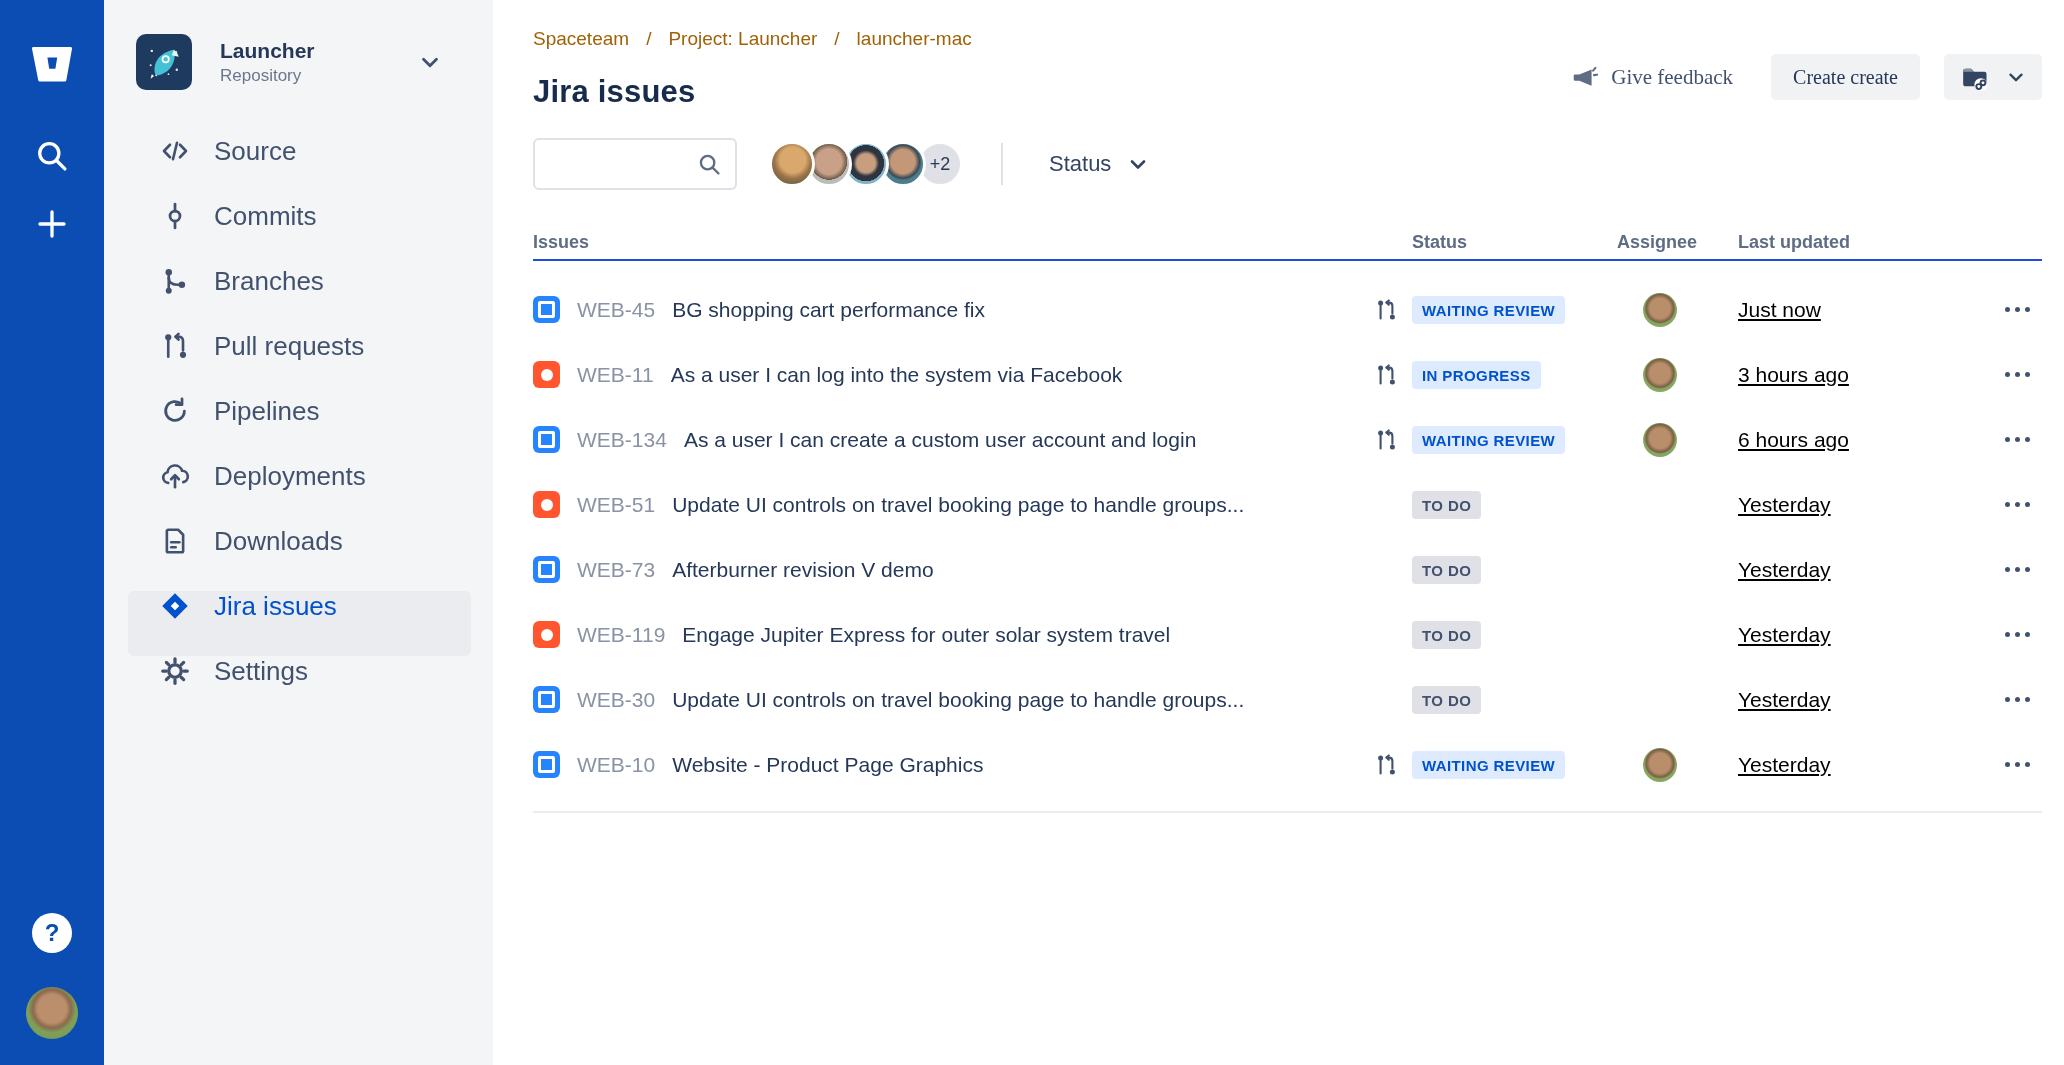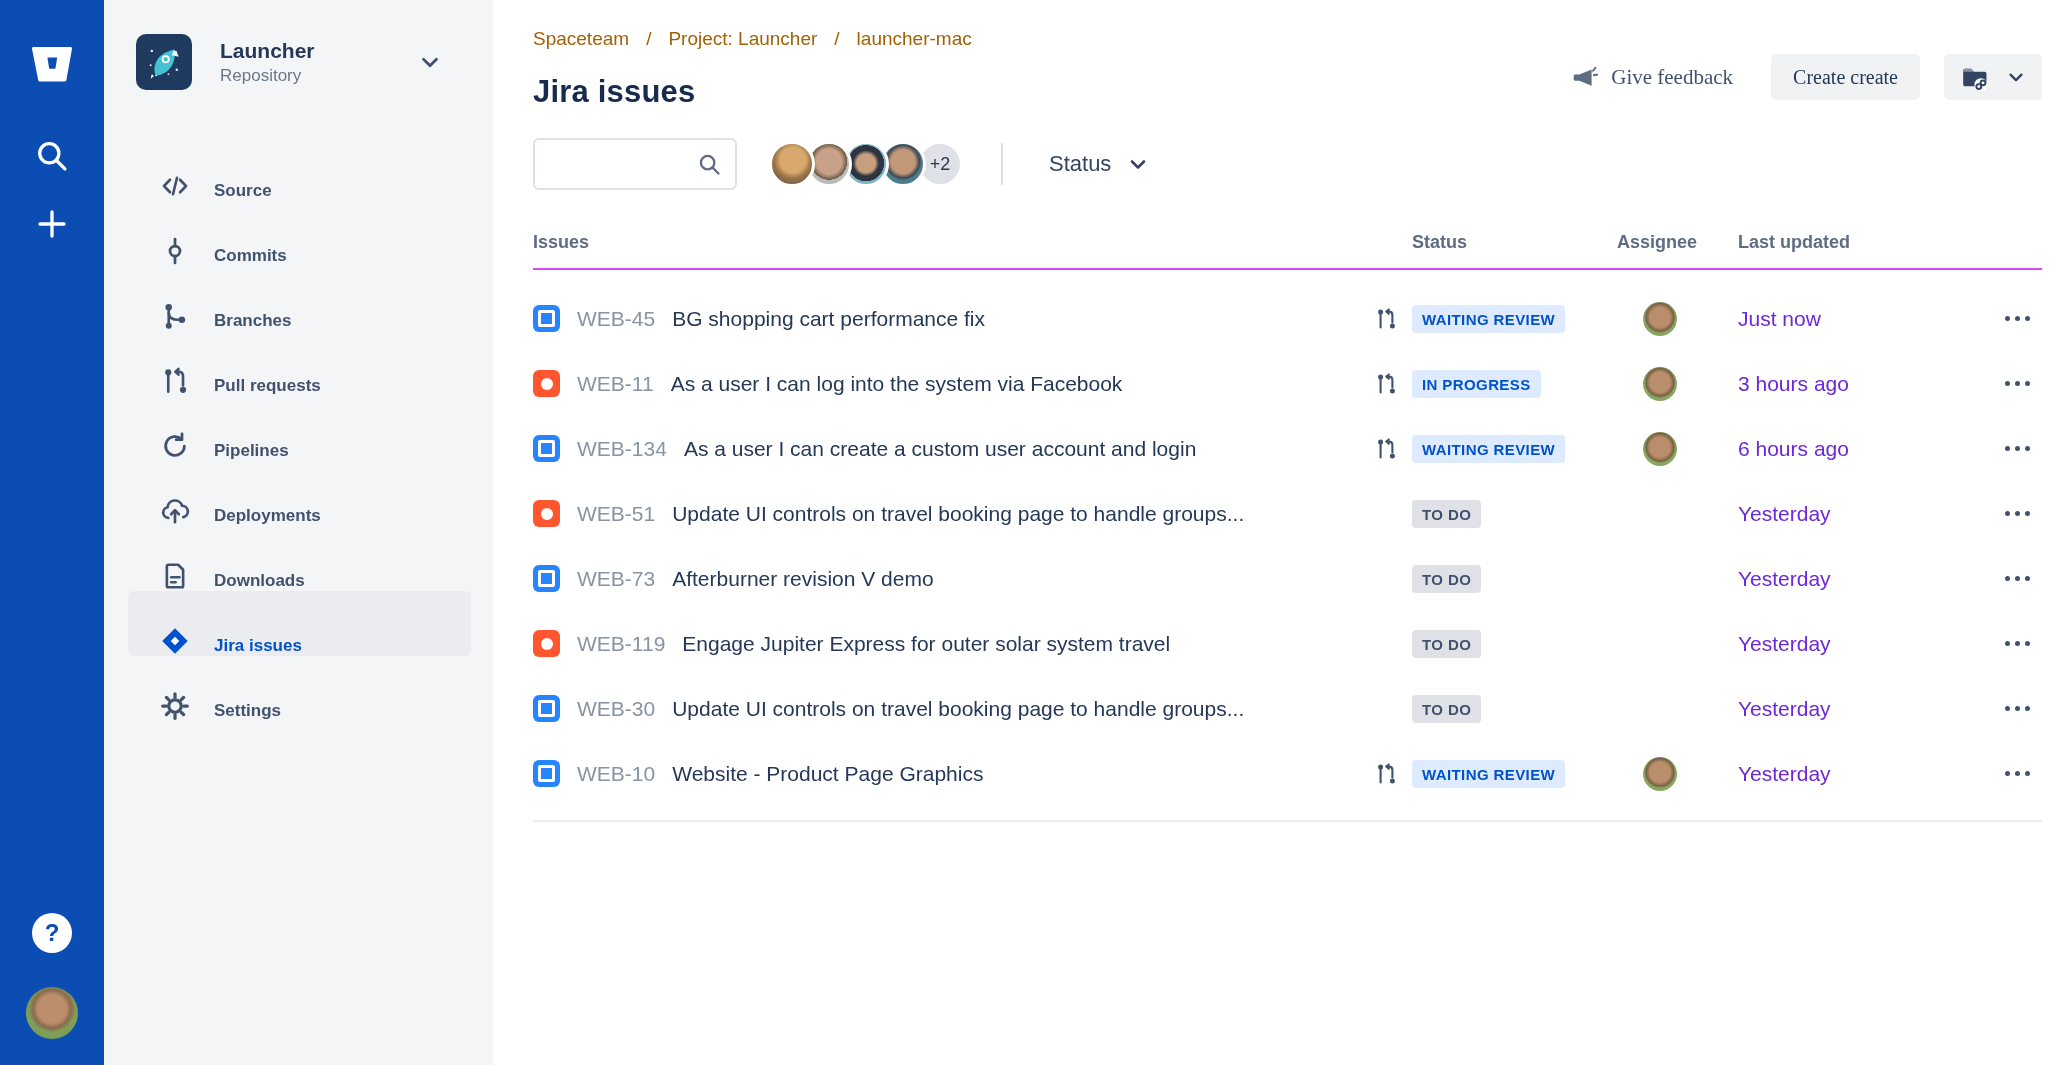--- a/index.html
+++ b/index.html
@@ -18,21 +18,21 @@
 
   
   .repo-sidebar { width:389px; background:#F4F5F7; flex-shrink:0; padding:34px 22px 0 24px; display:flex; flex-direction:column; }
   .repo-header { display:flex; align-items:center; gap:28px; padding-left:8px; cursor:pointer; }
   .repo-avatar { width:56px; height:56px; border-radius:10px; background:#1E3A5F; flex-shrink:0; display:grid; place-items:center; }
   .repo-title-wrap { line-height:1.2; }
   .repo-name { font-size:21px; font-weight:700; color:#253858; }
   .repo-type { font-size:17px; color:#6B778C; margin-top:3px; }
   .repo-chevron { margin-left:auto; color:#42526E; width:26px; height:26px; margin-right:28px; }
   .side-nav { margin-top:46px; display:flex; flex-direction:column; }
-  .nav-item { display:flex; align-items:flex-end; gap:24px; height:65px; padding:0 12px 0 32px; border-radius:6px; color:#42526E; font-size:17px; cursor:pointer;font-weight:bold; }
+  .nav-item { display:flex; align-items:flex-start; gap:24px; height:65px; padding:0 12px 0 32px; border-radius:6px; color:#42526E; font-size:26px; cursor:pointer; }
   .nav-item .nv-icon { width:30px; height:30px; flex-shrink:0; color:#42526E; }
   .nav-item.selected { background:#EBECF0; color:#0052CC; }
   .nav-item.selected .nv-icon { color:#0052CC; }
 
   
   .main { flex:1; background:#fff; padding:28px 22px 0 40px; display:flex; flex-direction:column; }
   .top-row { display:flex; justify-content:space-between; align-items:flex-start; }
   .breadcrumb { display:flex; gap:17px; font-size:19px; color:#a16207; }
   .breadcrumb .crumb { cursor:pointer; }
   .page-title { font-size:31px; font-weight:700; color:#172B4D; margin-top:24px; letter-spacing:.2px; }
@@ -57,41 +57,41 @@
   .av3 { z-index:3; background:radial-gradient(circle at 50% 48%, #c79f7e 0 32%, #2e3440 45% 62%, #7fb3c8 63% 100%); }
   .av4 { z-index:2; background:radial-gradient(circle at 50% 44%, #c29878 0 40%, #3c4854 55%, #4b7d8c 62% 100%); }
   .more-avatars { z-index:1; width:46px; height:46px; border-radius:50%; background:#DFE1E6; border:3px solid #fff; margin-left:-9px; display:grid; place-items:center; font-size:18px; color:#253858; cursor:pointer; }
   .vdivider { width:2px; height:42px; background:#DFE1E6; margin:0 46px 0 38px; }
   .status-dd { display:flex; align-items:center; gap:15px; font-size:22px; color:#344563; cursor:pointer; }
   .status-dd .chev { width:24px; height:24px; }
 
   
   .issues-table { margin-top:42px; }
   .t-header, .t-row { display:grid; grid-template-columns:1fr 38px 205px 121px 242px 62px; align-items:center; }
-  .t-header { padding-bottom:15px; border-bottom:2px solid #d946ef; font-size:18px; font-weight:700; color:#5E6C84; }
+  .t-header { padding-bottom:6px; border-bottom:2px solid #1d4ed8; font-size:18px; font-weight:700; color:#5E6C84; }
   .th-issues { grid-column:1 / 3; }
   .t-body { border-bottom:2px solid #EBECF0; padding:16px 0 14px; }
   .t-row { height:65px; }
   .issue-cell { display:flex; align-items:center; gap:17px; overflow:hidden; white-space:nowrap; cursor:pointer; }
   .type-icon { width:27px; height:27px; border-radius:6px; flex-shrink:0; display:grid; place-items:center; }
   .type-icon.story { background:#2684FF; }
   .type-icon.story::after { content:""; width:11px; height:11px; border:3px solid #fff; border-radius:2px; }
   .type-icon.bug { background:#FF5630; }
   .type-icon.bug::after { content:""; width:12px; height:12px; border-radius:50%; background:#fff; }
   .issue-key { color:#8993A4; font-size:21px; flex-shrink:0; }
   .issue-title { color:#253858; font-size:21px; overflow:hidden; }
   .pr-cell { color:#42526E; }
   .pr-cell svg { width:24px; height:24px; display:block; }
   .badge { justify-self:start; font-size:15px; font-weight:700; letter-spacing:.4px; padding:6px 10px 5px; border-radius:4px; white-space:nowrap; }
   .badge.blue { background:#DEEBFF; color:#0052CC; }
   .badge.gray { background:#DFE1E6; color:#42526E; }
   .assignee-cell { padding-left:26px; }
   .assignee-avatar { width:34px; height:34px; border-radius:50%;
     background:radial-gradient(circle at 50% 45%, #b98e6a 0 40%, #7a5f46 55%, #86a75f 62% 100%); }
-  .updated-cell { font-size:21px; color:#6d28d9; }
+  .updated-cell { font-size:21px; color:#000000;text-decoration:underline; }
   .dots-cell { justify-self:end; display:flex; gap:5px; padding-right:12px; cursor:pointer; }
   .dot { width:5px; height:5px; border-radius:50%; background:#42526E; }
   .hidden { visibility:hidden; }
   svg { display:block; }
 </style>
 </head>
 <body>
 
 <svg width="0" height="0" style="position:absolute">
   <defs>

